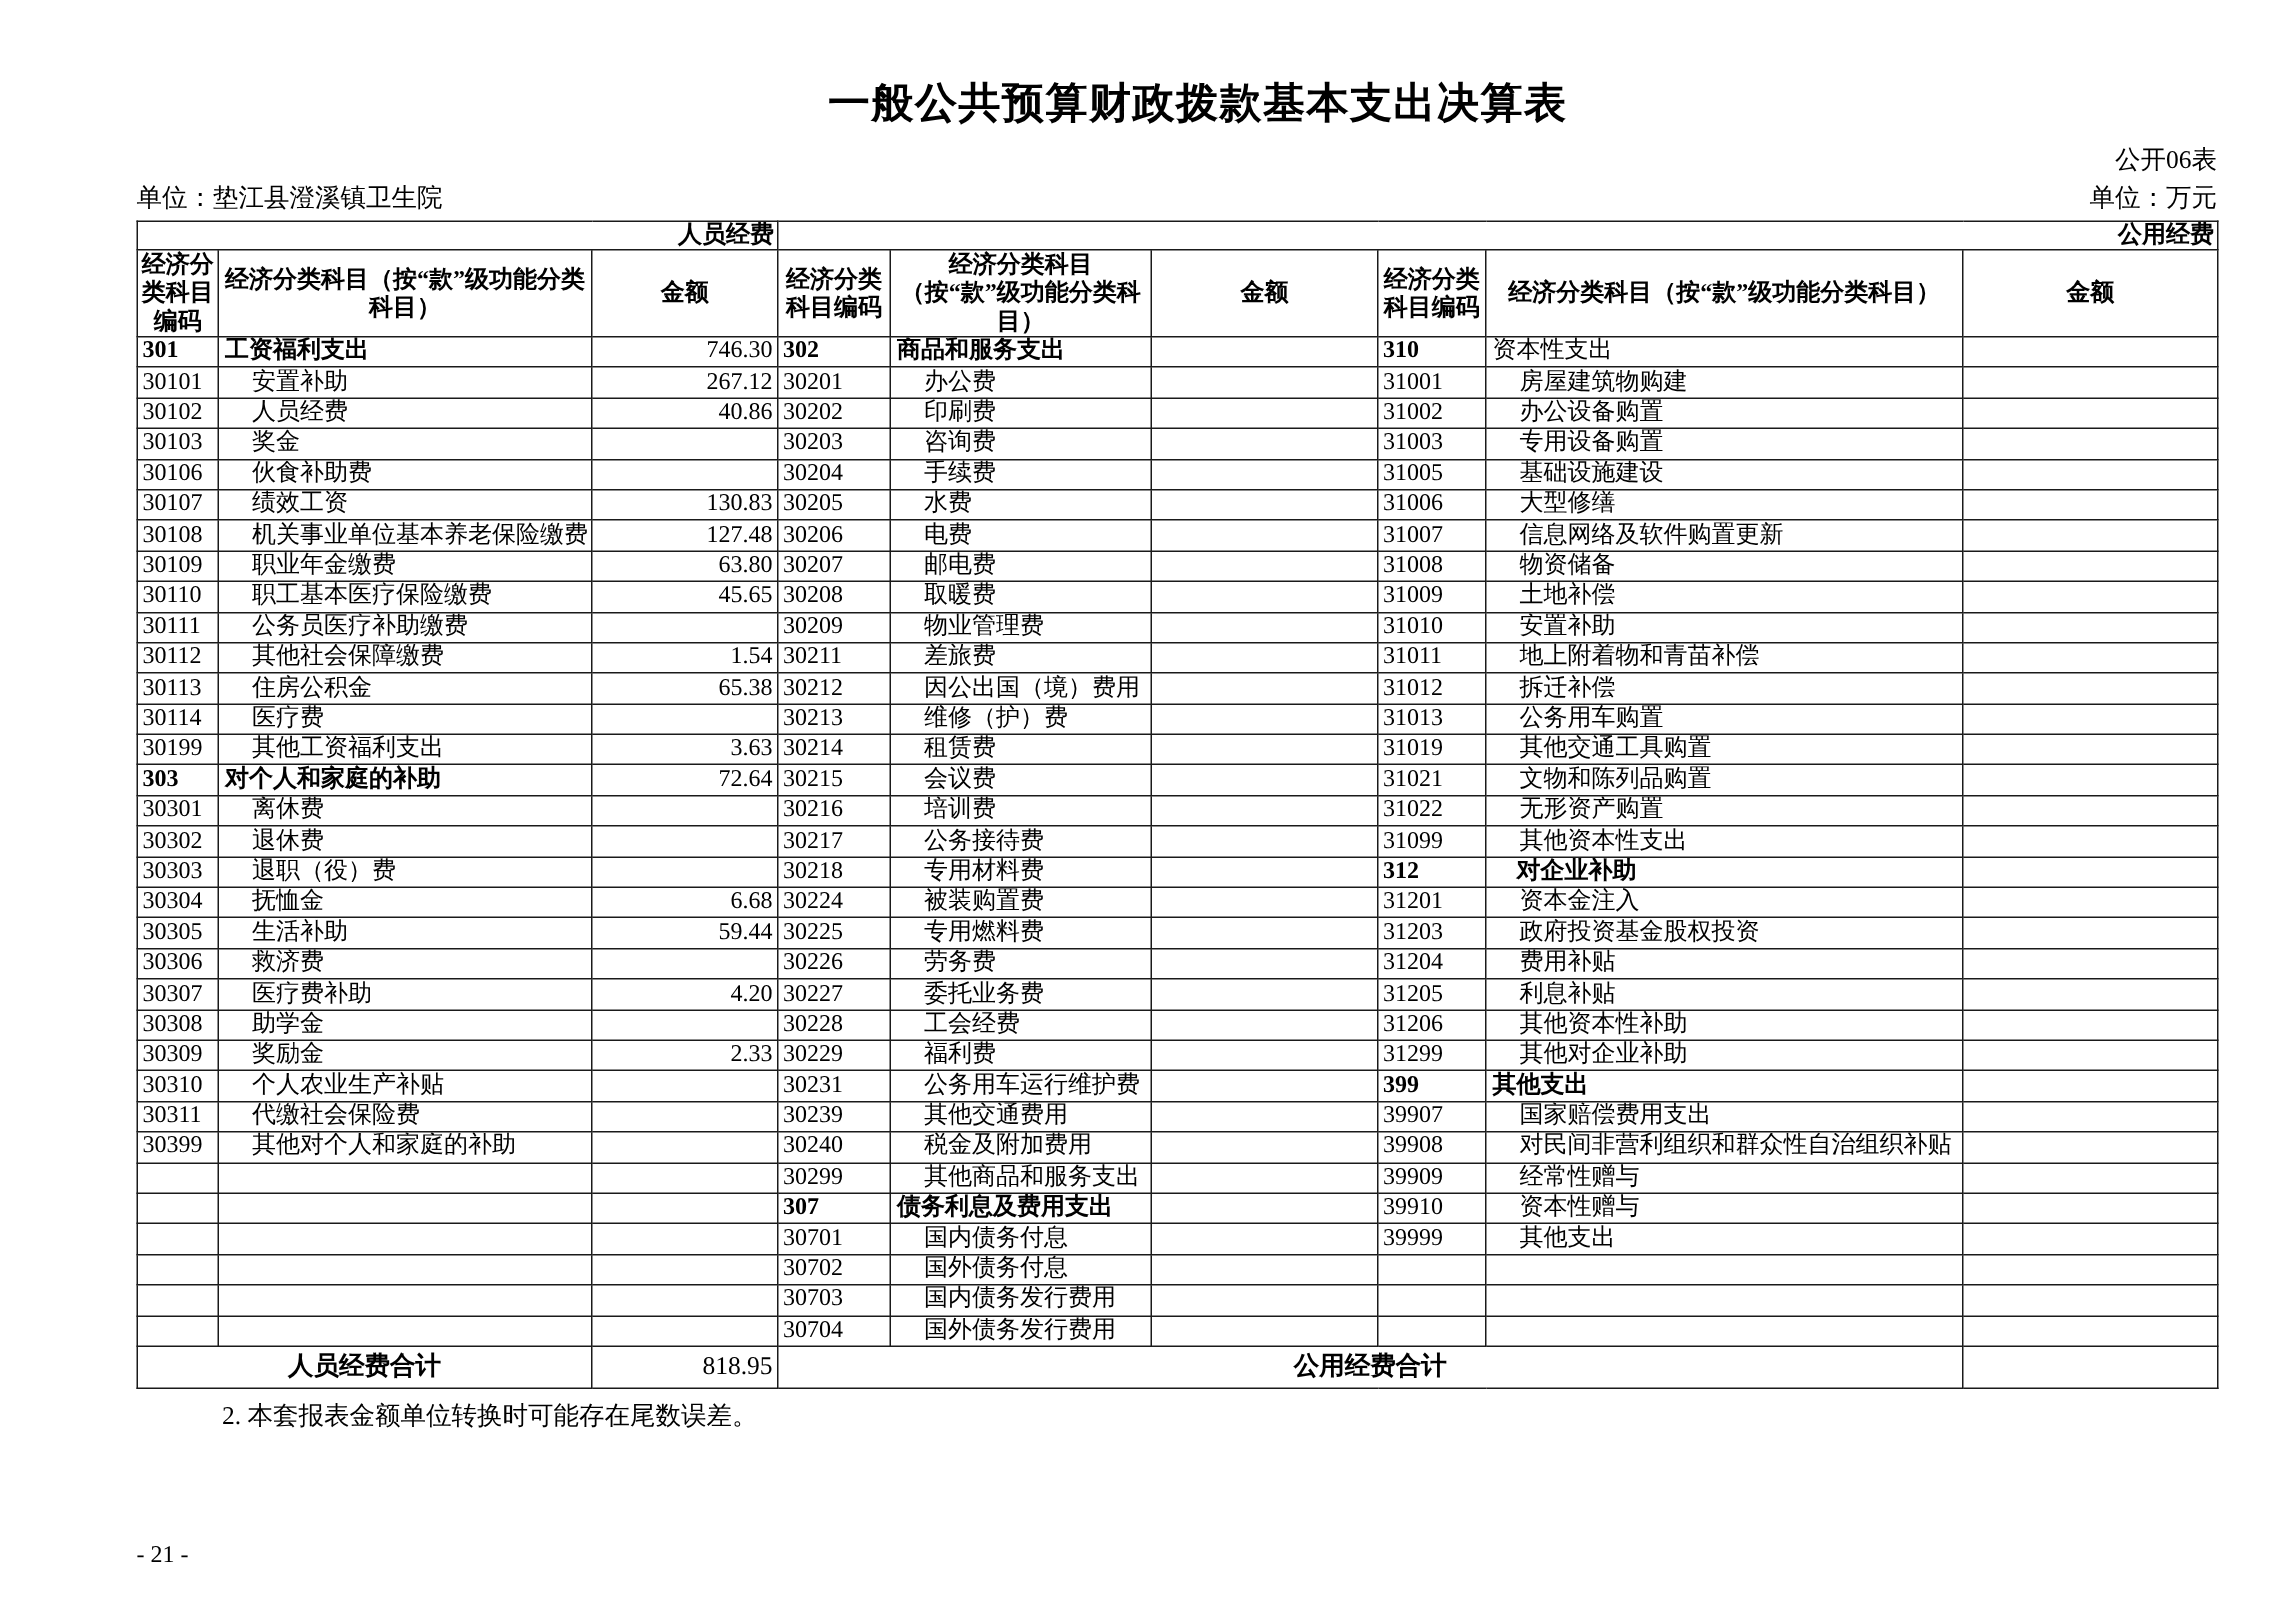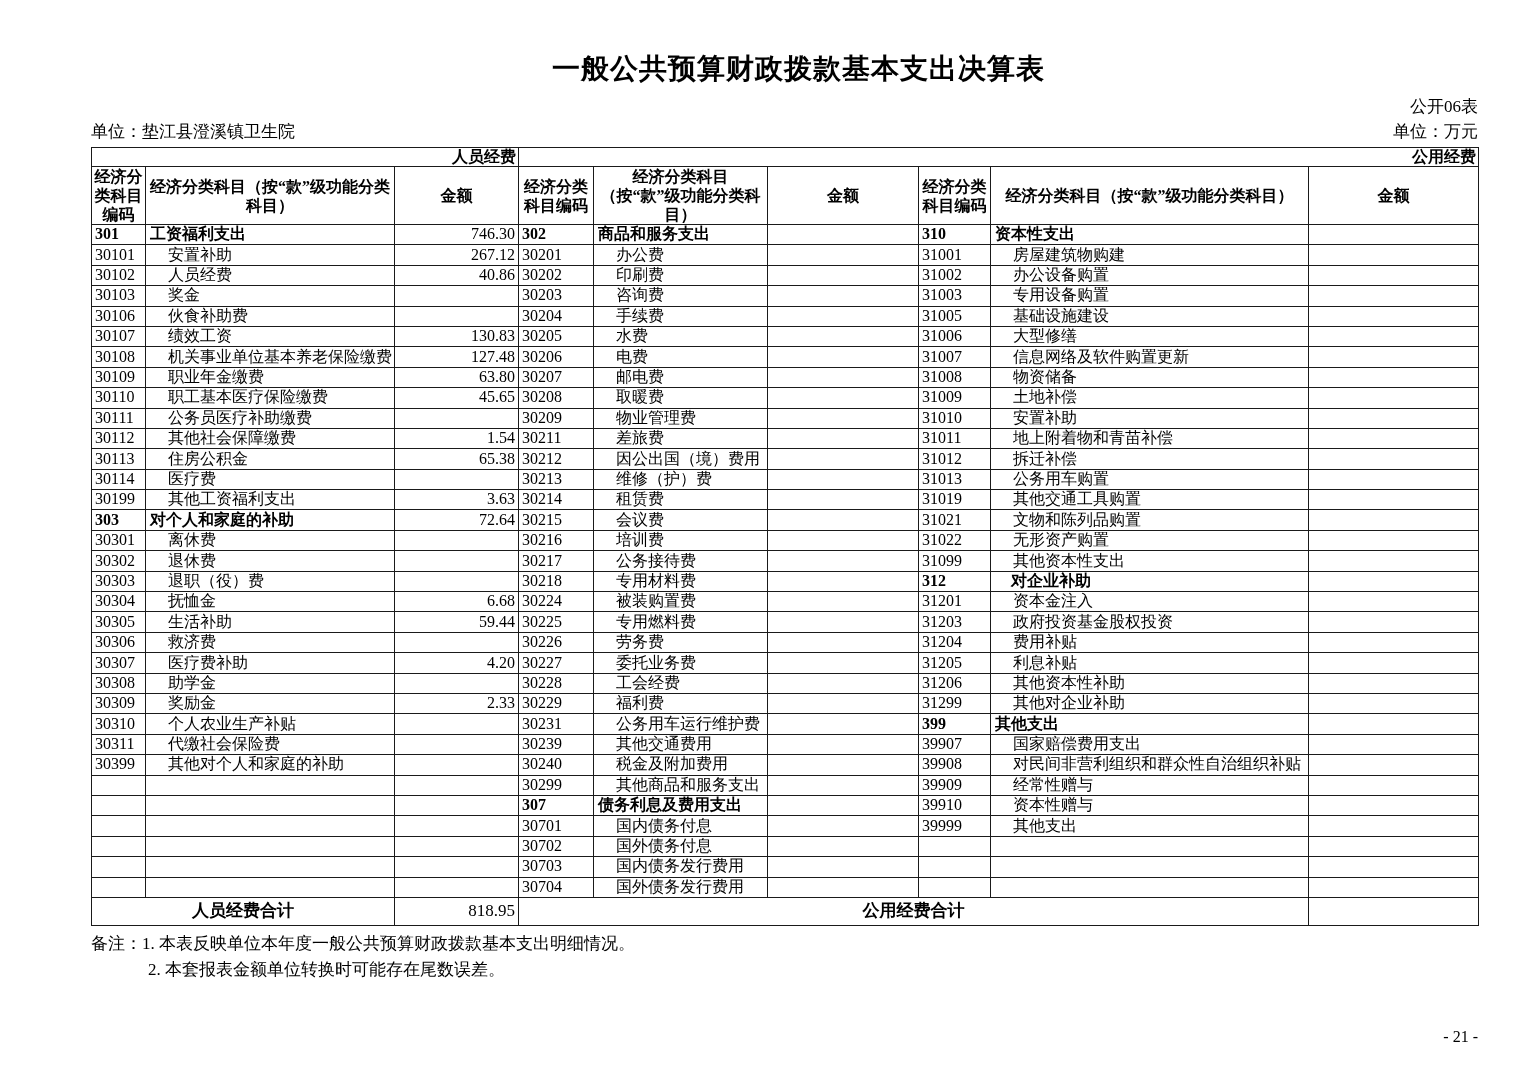--- a/index.html
+++ b/index.html
@@ -22,21 +22,21 @@
   tr.hdr-row th{font-weight:bold;text-align:center;line-height:19px;white-space:normal;}
   tbody tr{height:20.4px;}
   td.code{text-align:left;padding-left:3px;white-space:nowrap;}
   td.name{text-align:left;padding-left:22px;white-space:nowrap;}
   td.amount{text-align:right;padding-right:3px;white-space:nowrap;}
   tr.total-row{height:28px;margin-top:43px;}
   tr.total-row td{font-size:17px;}
   tr.total-row td.tlabel{font-weight:bold;text-align:center;}
   .notes{left:91px;top:931px;font-size:17px;line-height:26px;}
   .notes .note2{padding-left:57px;}
-  .page-no{left:91px;top:1028px;width:1387px;text-align:right;font-size:16px;}
+  .page-no{left:91px;top:1028px;width:1387px;text-align:left;font-size:16px;}
 </style>
 </head>
 <body>
 
 <div class="abs doc-title">一般公共预算财政拨款基本支出决算表</div>
 <div class="abs form-no">公开06表</div>
 <div class="abs org-line">
   <span class="org">单位：垫江县澄溪镇卫生院</span>
   <span class="unit">单位：万元</span>
 </div>
@@ -73,21 +73,21 @@
     </thead>
     <tbody id="table-body">
         <tr>
           <td class="code" style="font-weight: bold;">301</td>
           <td class="name" style="font-weight: bold; padding-left: 4px;">工资福利支出</td>
           <td class="amount">746.30</td>
           <td class="code" style="font-weight: bold;">302</td>
           <td class="name" style="font-weight: bold; padding-left: 4px;">商品和服务支出</td>
           <td class="amount"></td>
           <td class="code" style="font-weight: bold;">310</td>
-          <td class="name" style="font-weight: bold; padding-left: 4px; margin-top: 43px;">资本性支出</td>
+          <td class="name" style="font-weight: normal; padding-left: 4px; margin-top: 43px;">资本性支出</td>
           <td class="amount"></td>
         </tr>
         <tr>
           <td class="code">30101</td>
           <td class="name">安置补助</td>
           <td class="amount">267.12</td>
           <td class="code">30201</td>
           <td class="name">办公费</td>
           <td class="amount"></td>
           <td class="code">31001</td>
@@ -441,17 +441,16 @@
         <td colspan="2" class="tlabel">人员经费合计</td>
         <td class="amount">818.95</td>
         <td colspan="5" class="tlabel">公用经费合计</td>
         <td class="amount"></td>
       </tr>
     </tfoot>
   </table>
 </div>
 
 <div class="abs notes">
-  <div class="note1">备注：1. 本表反映单位本年度一般公共预算财政拨款基本支出明细情况。</div>
   <div class="note2">2. 本套报表金额单位转换时可能存在尾数误差。</div>
 </div>
 
 <div class="abs page-no">- 21 -</div>
 
 </body></html>

